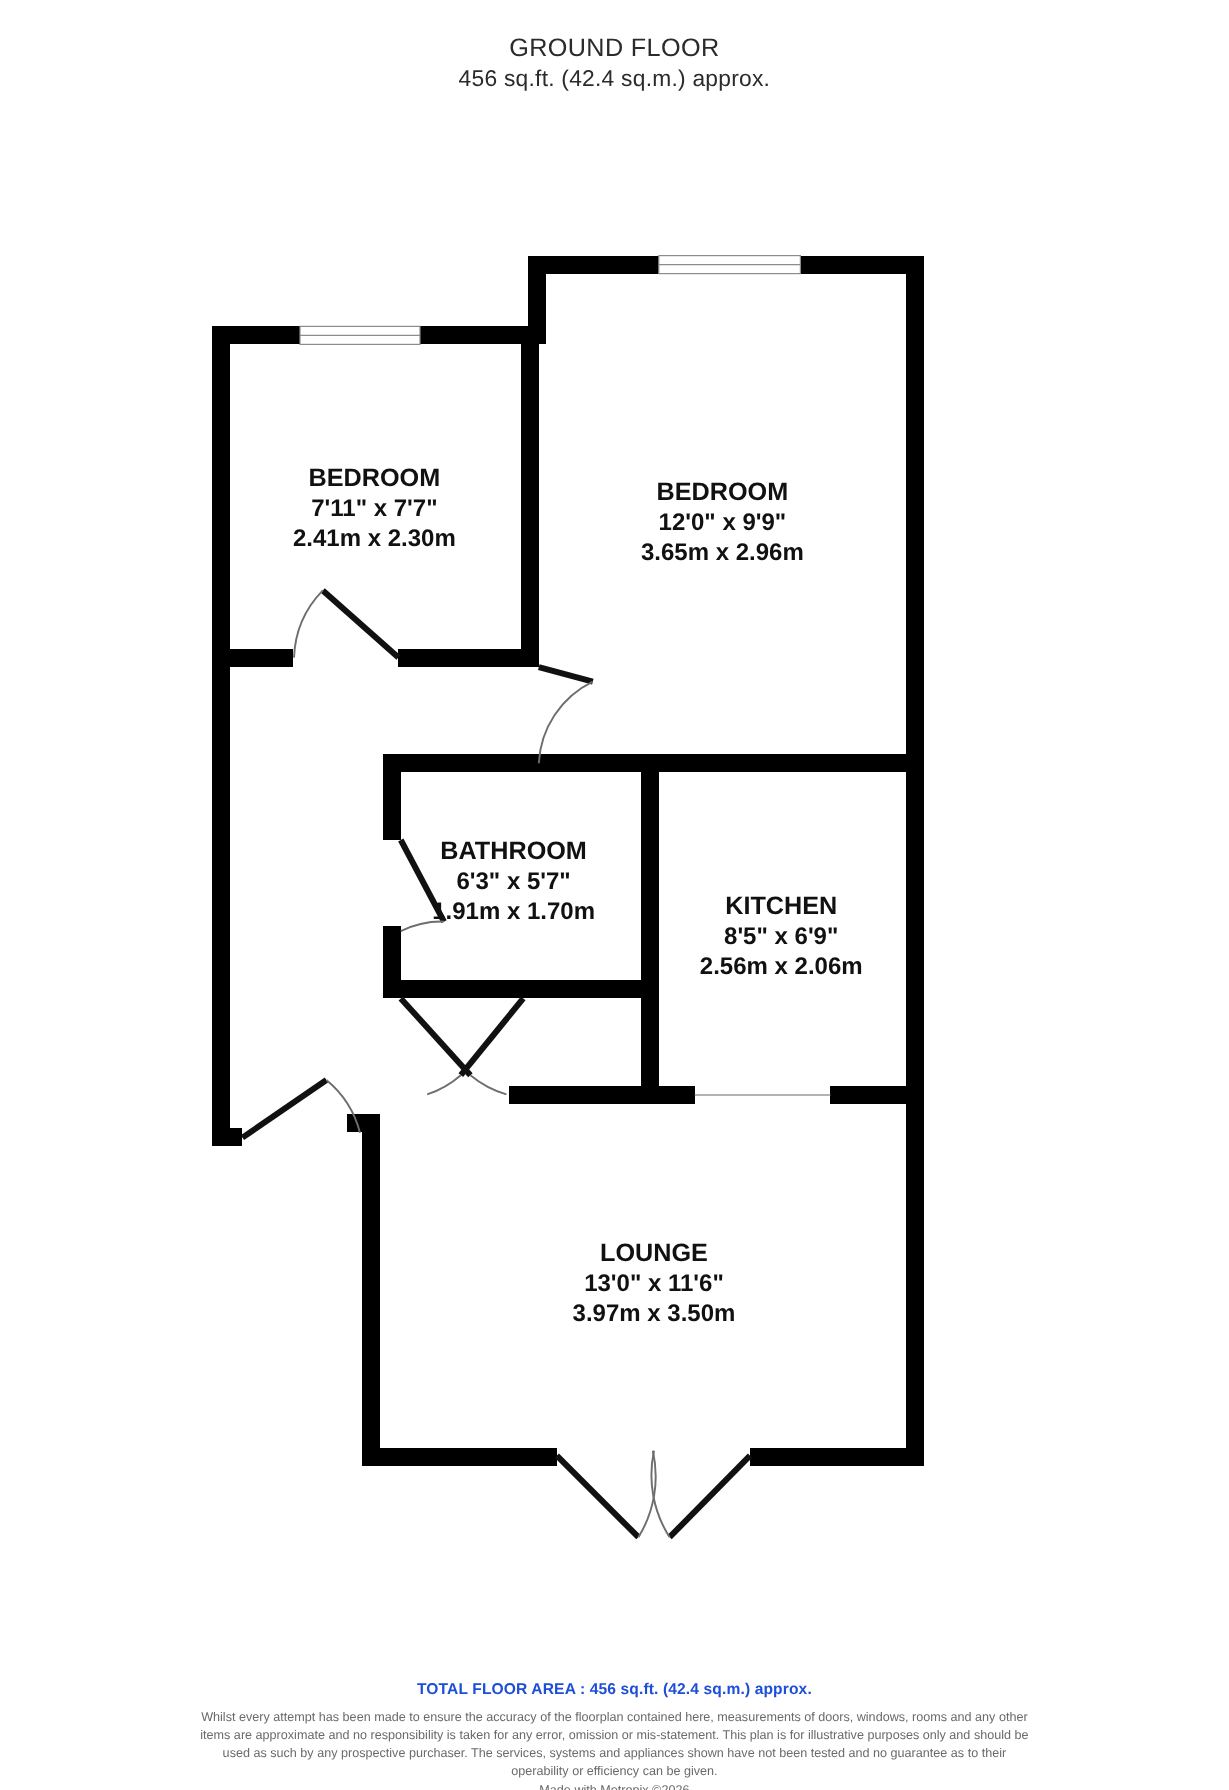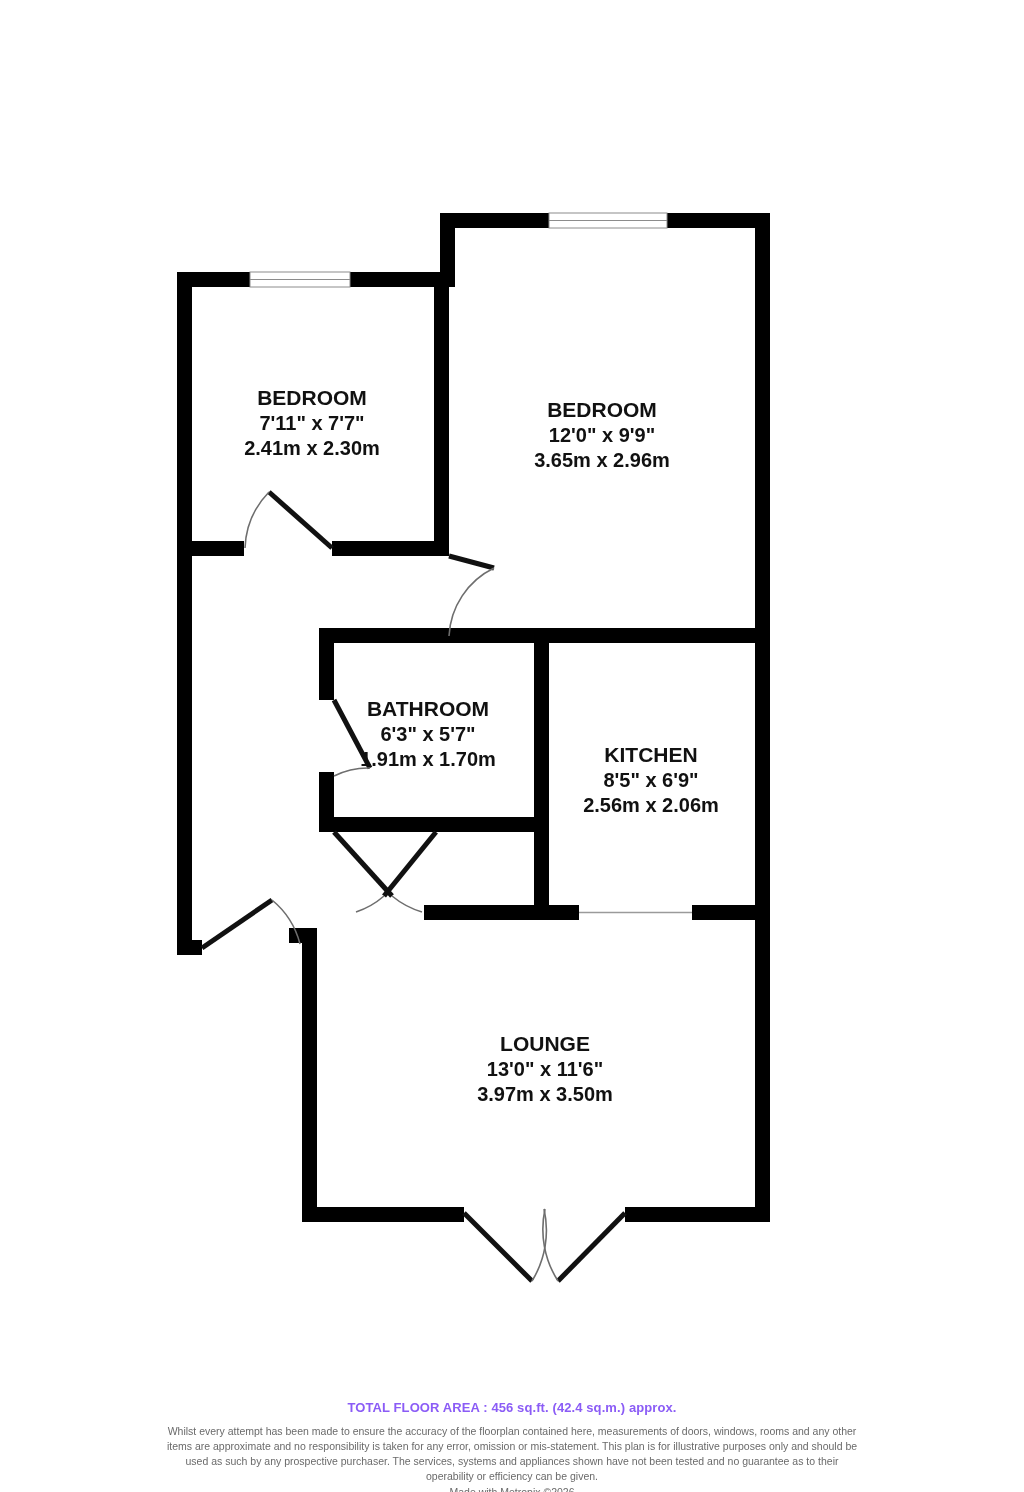--- a/index.html
+++ b/index.html
@@ -72,21 +72,21 @@
   #plan-footer {
     position: absolute;
     left: 0;
     top: 1400px;
     width: 1024px;
     text-align: center;
   }
   #plan-footer .total-area {
     font-size: 13px;
     font-weight: bold;
-    color: #8b5cf6;
+    color: #1d4ed8;
     display: block;
     margin-bottom: 9px;
     letter-spacing: 0.1px;
     text-align: center;
   }
   #plan-footer .disclaimer {
     font-size: 10.5px;
     color: #6a6a6a;
     line-height: 1.42;
     width: 700px;
@@ -97,20 +97,24 @@
     color: #6a6a6a;
     display: block;
     margin-top: 2px;
   }
 </style>
 </head>
 <body>
 
 <div id="floorplan-page">
 
+  <div id="plan-header">
+    <span class="title">GROUND FLOOR</span>
+    <span class="subtitle">456 sq.ft. (42.4 sq.m.) approx.</span>
+  </div>
 
   <div id="plan-drawing">
     <svg width="1024" height="1330" viewBox="0 0 1024 1330" xmlns="http://www.w3.org/2000/svg">
 
       <g fill="#000000" shape-rendering="crispEdges">
 
         <rect x="165" y="272" width="15" height="683"></rect>
 
         <rect x="165" y="272" width="73" height="15"></rect>
 

